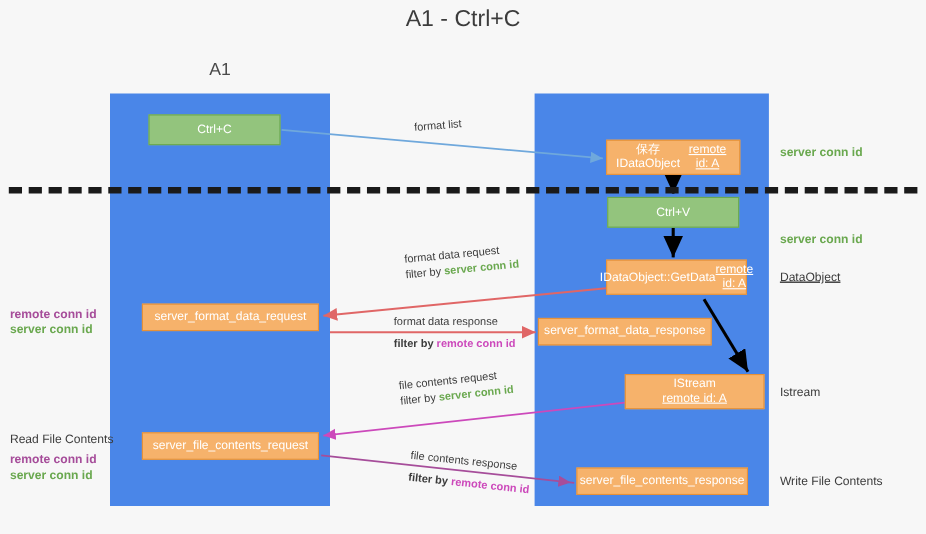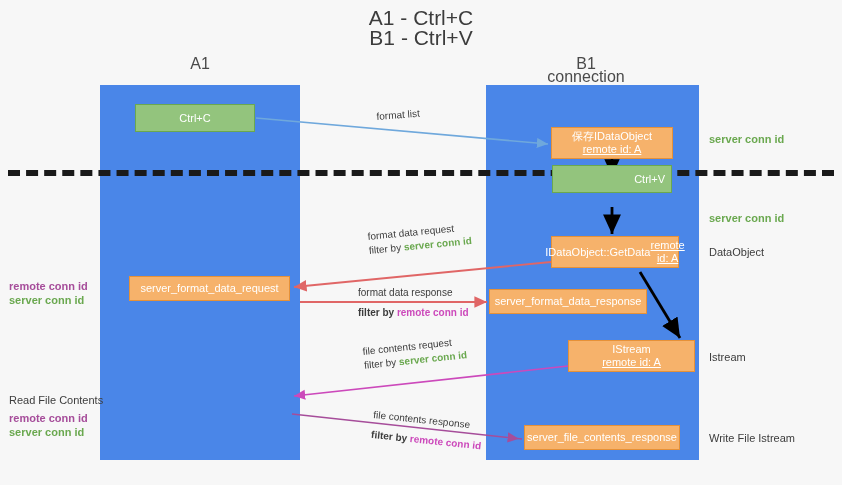--- a/index.html
+++ b/index.html
@@ -64,29 +64,24 @@
 
   svg#wires{position:absolute;left:0;top:0;width:842px;height:485px;pointer-events:none;}
 </style>
 </head>
 <body>
 
 <div id="stage">
 
   <div class="abs" id="title">
     <div>A1 - Ctrl+C</div>
-    <div>B1 - Ctrl+V</div>
   </div>
 
   <div class="abs lane-head" id="lane-head-a1">
     <div>A1</div>
-  </div>
-  <div class="abs lane-head" id="lane-head-b1">
-    <div>B1</div>
-    <div>connection</div>
   </div>
 
   <div class="abs lane" id="lane-a1"></div>
   <div class="abs lane" id="lane-b1"></div>
 
   <svg id="wires" viewBox="0 0 842 485">
     <defs>
       <marker id="ah-blue" markerWidth="9" markerHeight="9" refX="7" refY="3.2" orient="auto">
         <path d="M0,0 L7,3.2 L0,6.4 z" fill="#6fa8dc"></path>
       </marker>
@@ -120,26 +115,26 @@
 
     <path d="M292,414 L522,439" stroke="#a64d9a" stroke-width="1.6" fill="none" marker-end="url(#ah-purple)"></path>
   </svg>
 
   <div class="abs" id="divider"></div>
 
   <div class="node green" style="left:135px;top:104px;width:120px;height:28px;">
     <span>Ctrl+C</span>
   </div>
 
-  <div class="node orange" style="left:551px;top:127px;width:122px;height:32px;flex-direction:column;">
+  <div class="node orange" style="left:551px;top:127px;width:122px;height:32px;flex-direction:row;">
     <span>保存IDataObject</span>
     <span class="l2">remote id: A</span>
   </div>
 
-  <div class="node green" style="left:552px;top:165px;width:120px;height:28px;justify-content:flex-end;">
+  <div class="node green" style="left:552px;top:179px;width:120px;height:28px;">
     <span>Ctrl+V</span>
   </div>
 
   <div class="node orange" style="left:551px;top:236px;width:128px;height:32px;flex-direction:row;">
     <span>IDataObject::GetData</span>
     <span class="l2">remote id: A</span>
   </div>
 
   <div class="node orange" style="left:129px;top:276px;width:161px;height:25px;">
     <span>server_format_data_request</span>
@@ -147,20 +142,23 @@
 
   <div class="node orange" style="left:489px;top:289px;width:158px;height:25px;">
     <span>server_format_data_response</span>
   </div>
 
   <div class="node orange" style="left:568px;top:340px;width:127px;height:32px;flex-direction:column;">
     <span>IStream</span>
     <span class="l2">remote id: A</span>
   </div>
 
+  <div class="node orange" style="left:129px;top:393px;width:161px;height:25px;">
+    <span>server_file_contents_request</span>
+  </div>
 
   <div class="node orange" style="left:524px;top:425px;width:156px;height:25px;">
     <span>server_file_contents_response</span>
   </div>
 
   <div class="abs alabel rot" style="left:376px;top:110px;transform:rotate(-4.5deg);">
     <div>format list</div>
   </div>
 
   <div class="abs alabel rot" style="left:367px;top:230px;transform:rotate(-5.5deg);">
@@ -190,28 +188,28 @@
       <span style="font-weight:bold;">filter by </span><span class="p">remote conn id</span>
     </div>
   </div>
 
   <div class="abs side" style="left:709px;top:132px;">
     <span class="green-t">server conn id</span>
   </div>
   <div class="abs side" style="left:709px;top:211px;">
     <span class="green-t">server conn id</span>
   </div>
-  <div class="abs side" style="left:709px;top:245px;">
+  <div class="abs side" style="left:709px;top:245px;text-decoration:underline;">
     <span class="plain">DataObject</span>
   </div>
   <div class="abs side" style="left:709px;top:350px;">
     <span class="plain">Istream</span>
   </div>
   <div class="abs side" style="left:709px;top:431px;">
-    <span class="plain">Write File Istream</span>
+    <span class="plain">Write File Contents</span>
   </div>
 
   <div class="abs side" style="left:9px;top:279px;">
     <div class="purple-t">remote conn id</div>
     <div class="green-t">server conn id</div>
   </div>
 
   <div class="abs side" style="left:9px;top:393px;">
     <div class="plain">Read File Contents</div>
   </div>

